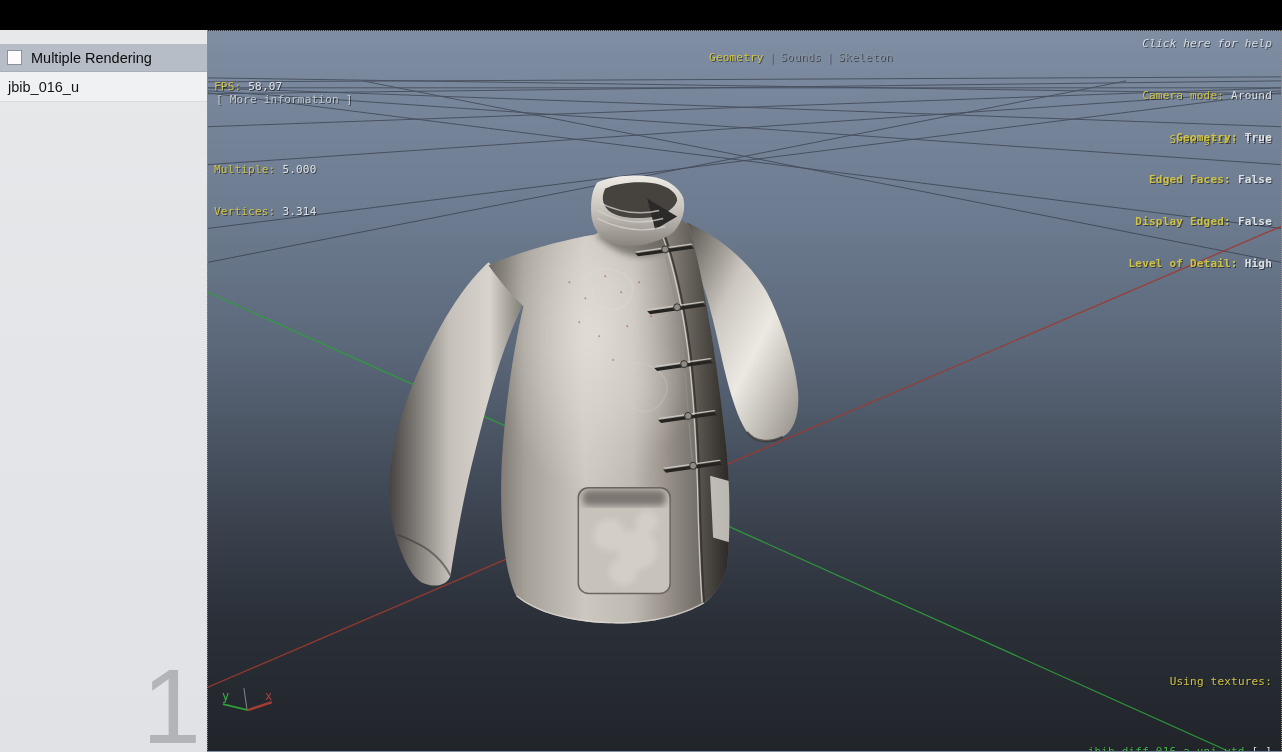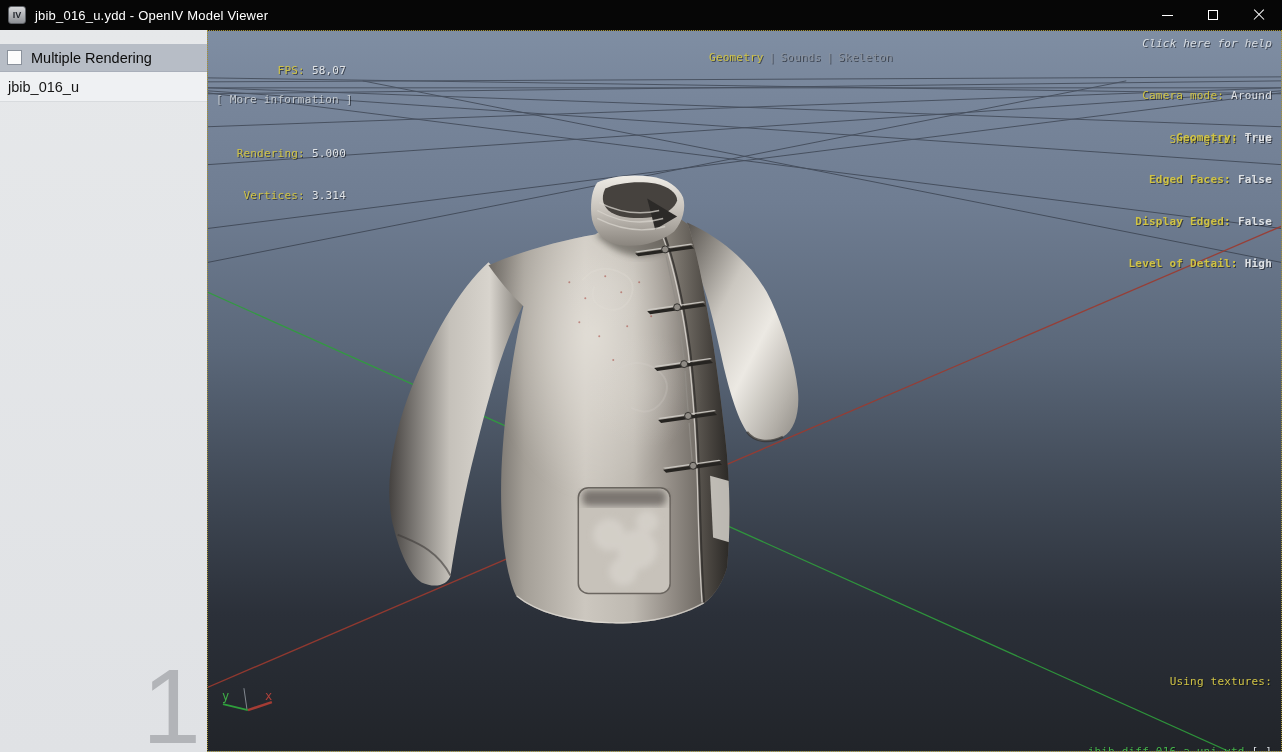--- a/index.html
+++ b/index.html
@@ -42,54 +42,39 @@
               background:linear-gradient(#7f8ea3 0%, #78869b 9%, #6f7d92 24%,
                           #5b687a 44%, #414a57 63%, #2b3039 81%, #212429 100%);
               overflow:hidden; }
   .viewport svg.scene { position:absolute; left:0; top:0; width:100%; height:100%; }
 
   .hud { position:absolute; color:#dfe2e5; font-family:"DejaVu Sans Mono", monospace;
          font-size:11px; line-height:14px; letter-spacing:.2px;
          text-shadow:1px 1px 0 rgba(8,10,14,.55); white-space:pre; }
   .k { color:#d0c344; }
   .v { color:#dfe2e5; margin-left:7px; }
-  .hud-stats { left:6px; top:5px; width:132px; text-align:right; }
+  .hud-stats { left:6px; top:21px; width:132px; }
   .hud-stats .gap { height:13px; }
   .hud-moreinfo { left:8px; top:62px; color:#c3c9cf; }
   .hud-tabs { top:6px; left:calc(50% + 36px); transform:translateX(-50%); }
   .tab-active { color:#d0c344; }
   .tab-muted { color:#8b939e; }
   .tab-sep { color:#8b939e; margin:0 5px; }
   .hud-help { right:9px; top:6px; color:#d6dbe0;font-style:italic; }
   .hud-camera { right:9px; top:29px; text-align:right; line-height:14.5px; }
   .hud-render { right:9px; top:72px; text-align:right; line-height:14px;font-weight:bold; }
   .hud-textures { right:9px; top:607px; text-align:right; line-height:17.5px; }
   .tex-green { color:#44b549; }
   .tex-light { color:#d9dde1; }
 </style>
 </head>
 <body>
 
 <div class="app">
 
-  <div class="titlebar">
-    <div class="app-icon">IV</div>
-    <div class="win-title">jbib_016_u.ydd - OpenIV Model Viewer</div>
-    <div class="win-controls">
-      <div class="win-btn">
-        <span class="glyph-min"></span>
-      </div>
-      <div class="win-btn">
-        <span class="glyph-max"></span>
-      </div>
-      <div class="win-btn">
-        <span class="glyph-close"></span>
-      </div>
-    </div>
-  </div>
 
   <div class="sidebar">
     <div class="mr-row">
       <div class="checkbox"></div>
       <div class="mr-label">Multiple Rendering</div>
     </div>
     <div class="model-item">jbib_016_u</div>
     <div class="watermark">1</div>
   </div>
 
@@ -291,21 +276,21 @@
         <line x1="15" y1="675" x2="40" y2="681" stroke="#2f9e3c" stroke-width="2"></line>
         <line x1="40" y1="681" x2="64" y2="673" stroke="#a43c34" stroke-width="2.5"></line>
         <text x="14" y="671" fill="#3fae46">y</text>
         <text x="57" y="671" fill="#b0413a">x</text>
       </g>
     </svg>
 
     <div class="hud hud-stats">
       <div><span class="k">FPS:</span><span class="v">58,07</span></div>
       <div class="gap"></div>
-      <div><span class="k">Rendering:</span><span class="v">5.000</span></div>
+      <div><span class="k">Multiple:</span><span class="v">5.000</span></div>
       <div><span class="k">Vertices:</span><span class="v">3.314</span></div>
     </div>
     <div class="hud hud-moreinfo">[ More information ]</div>
 
     <div class="hud hud-tabs">
       <span class="tab-active">Geometry</span><span class="tab-sep">|</span><span class="tab-muted">Sounds</span><span class="tab-sep">|</span><span class="tab-muted">Skeleton</span>
     </div>
 
     <div class="hud hud-help">Click here for help</div>
 

